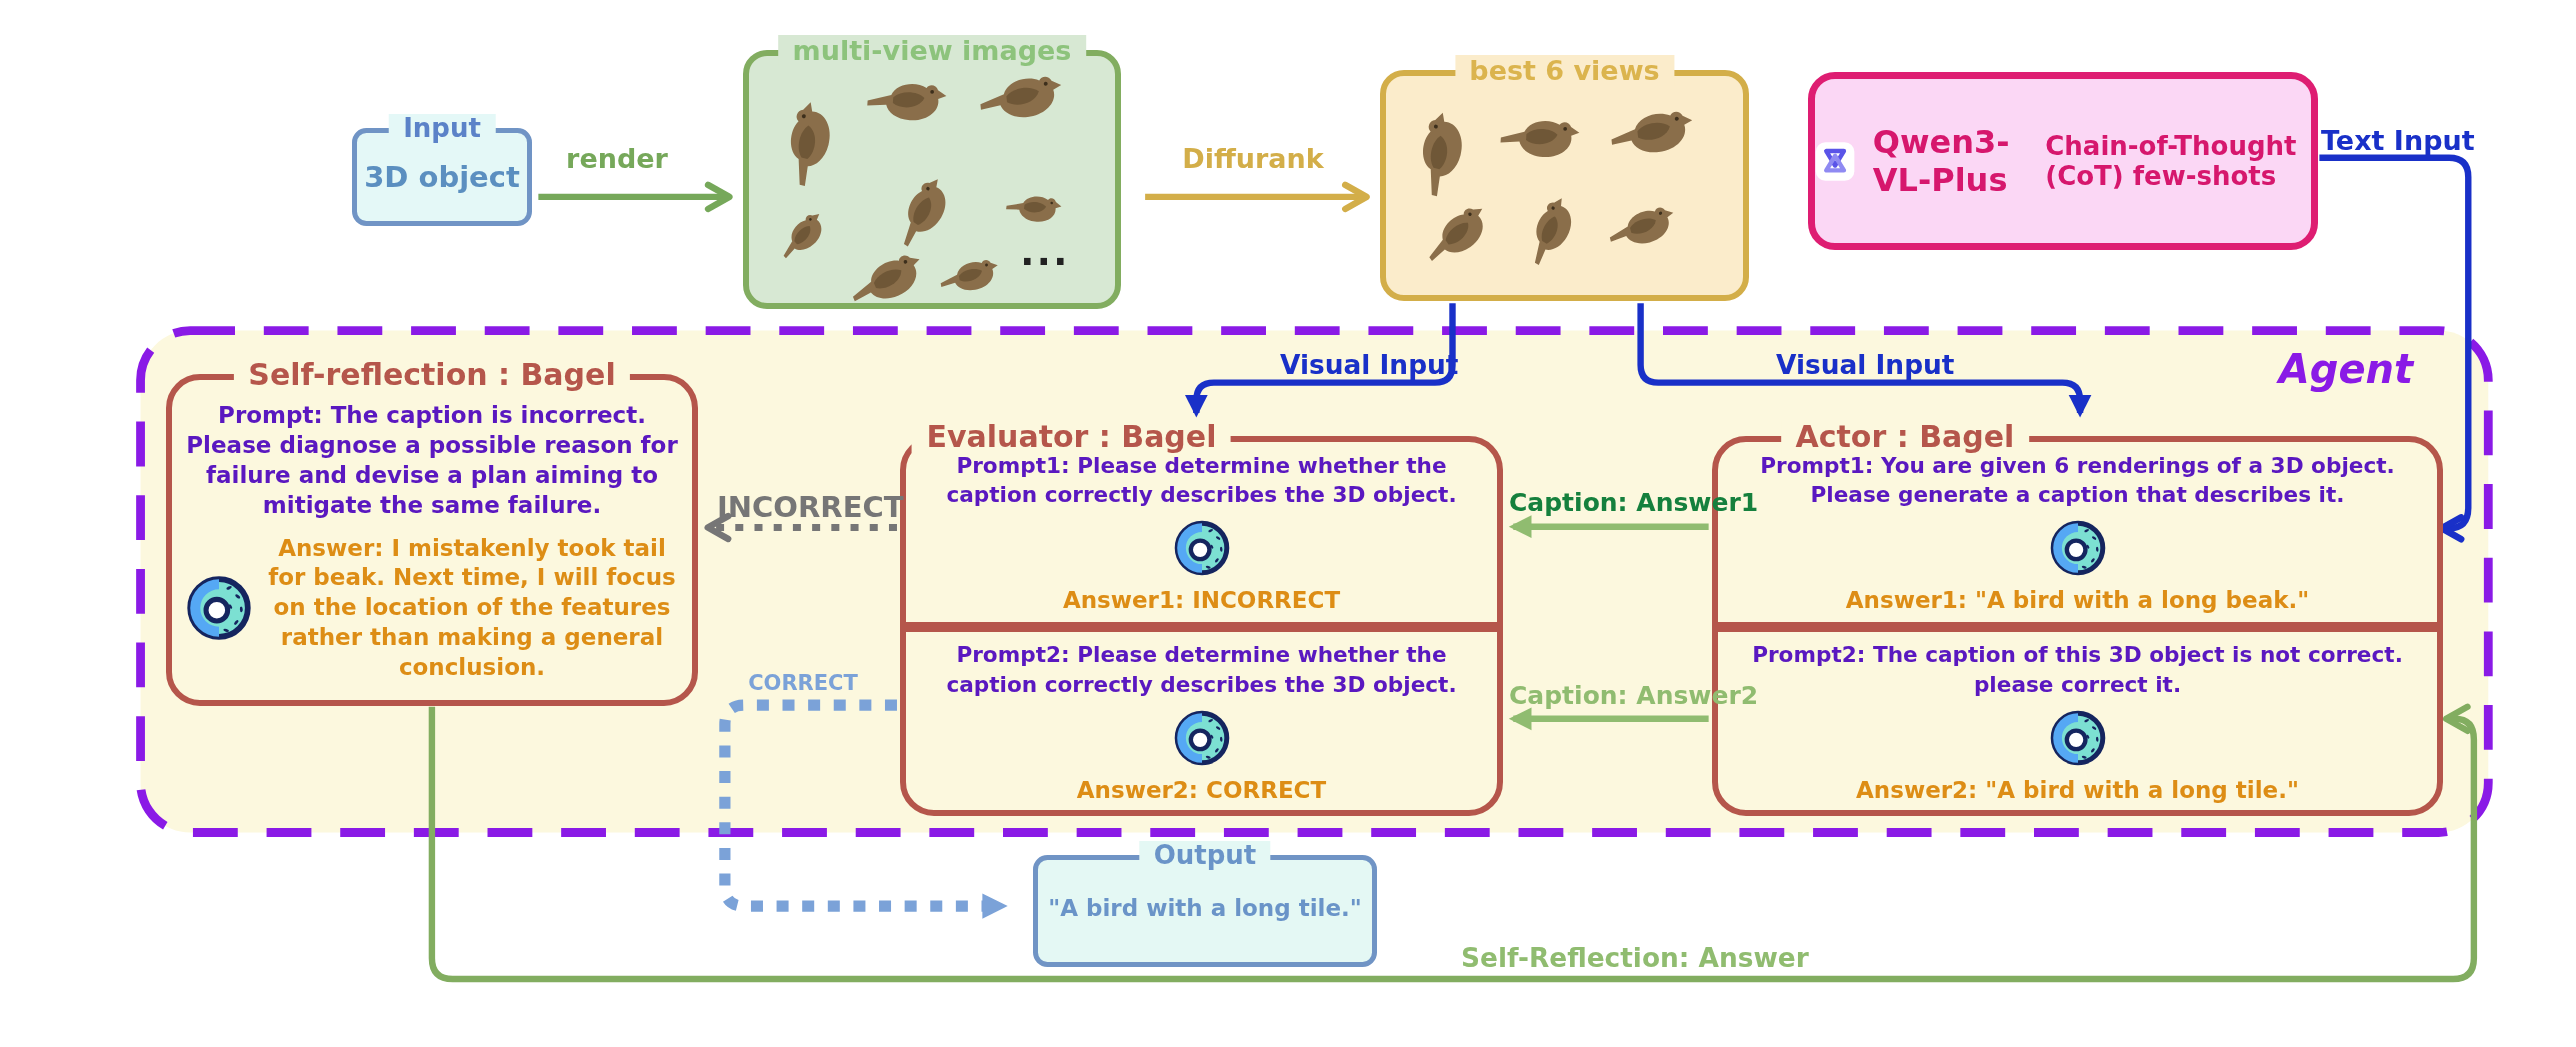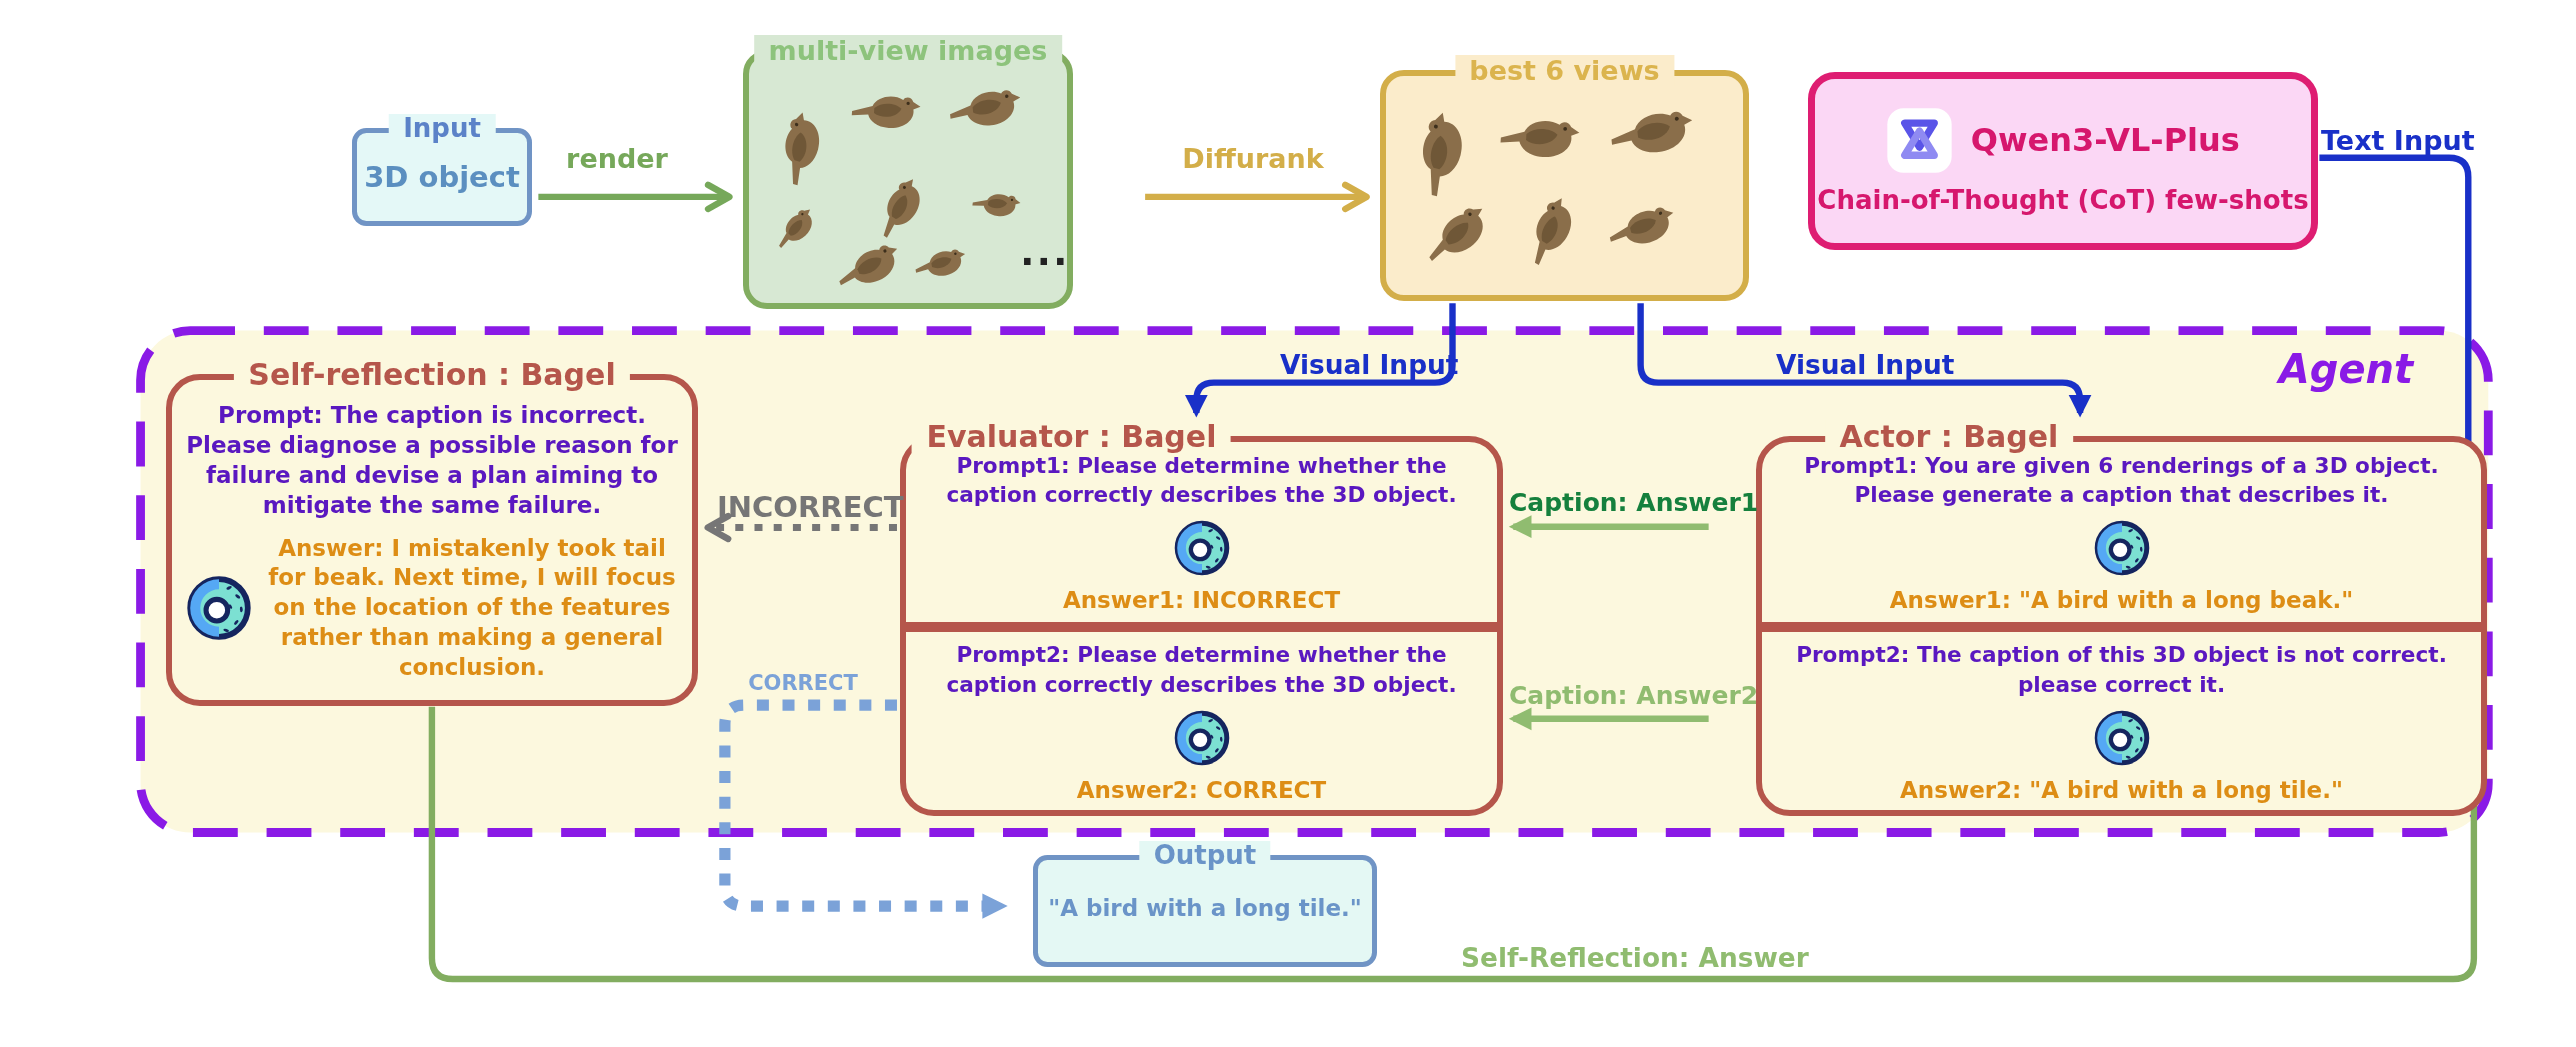--- a/index.html
+++ b/index.html
@@ -10,31 +10,31 @@
   .box { position:absolute; }
   .box-title { position:absolute; top:-21px; left:50%; transform:translateX(-50%);
                white-space:nowrap; font-weight:bold; line-height:1.15; padding:0 14.4px; }
 
   
   .input-box { left:352px; top:128px; width:180px; height:98px;
                background:#e4f8f7; border:5.6px solid #7094c5; border-radius:14.4px; }
   .input-box .box-title { font-size:26px; color:#5b82c8; background:#e4f8f7; top:-19px; }
   .input-box .box-text { margin-top:27px; text-align:center; font-size:29px; font-weight:bold; color:#5b8fc0; }
 
-  .multiview-box { left:743px; top:50px; width:330px; height:259px;
+  .multiview-box { left:743px; top:50px; width:378px; height:259px;
                    background:#d7e8d3; border:6.4px solid #82ad60; border-radius:24px; }
   .multiview-box .box-title { font-size:27px; color:#8dc37c; background:#d7e8d3; }
 
   .best6-box { left:1380px; top:70px; width:369px; height:231px;
                background:#fbeccb; border:6.4px solid #d3ae49; border-radius:24px; }
   .best6-box .box-title { font-size:27px; color:#dbb44e; background:#fbeccb; }
 
   .qwen-box { left:1808px; top:72px; width:510px; height:178px;
               background:#fbd7f5; border:7.2px solid #de1d72; border-radius:27px;
-              display:flex; flex-direction:column; align-items:center; justify-content:center; gap:11.2px; }
+              display:flex; flex-direction:row; align-items:center; justify-content:center; gap:11.2px; }
   .qwen-row { display:flex; align-items:center; gap:17.6px; }
   .qwen-logo { width:67px; height:67px; }
   .qwen-model { font-size:32px; font-weight:bold; color:#d6176d; }
   .qwen-subtitle { font-size:26px; font-weight:bold; color:#d6176d; }
 
   .output-box { left:1033px; top:855px; width:344px; height:112px;
                 background:#e4f8f4; border:5.6px solid #7094c5; border-radius:14.4px; }
   .output-box .box-title { font-size:26px; color:#6a94c8; background:#e4f8f4; top:-19px; }
   .output-box .box-text { margin-top:35px; text-align:center; font-size:23px; font-weight:bold; color:#6a94c8; }
 
@@ -50,21 +50,21 @@
   .sr-prompt { margin:21px 9.6px 0; text-align:center; font-size:23px; font-weight:bold;
                color:#5a18c0; line-height:1.3; }
   .sr-answer { display:flex; align-items:center; gap:6.4px; margin-top:13px; padding:0 9.6px 0 11.2px; }
   .sr-answer .answer-text { flex:1; text-align:center; font-size:23px; font-weight:bold;
                             color:#dd8d15; line-height:1.3; }
   .bagel { width:62px; height:62px; flex:0 0 auto; }
   .bagel-big { width:72px; height:72px; }
 
   .evaluator-box { left:900px; top:436px; width:603px; height:380px; }
   .evaluator-box .box-title { left:28%; }
-  .actor-box { left:1712px; top:436px; width:731px; height:380px;margin-left:44px; }
+  .actor-box { left:1712px; top:436px; width:731px; height:380px; }
   .actor-box .box-title { left:26%; }
 
   .cell { height:180px; display:flex; flex-direction:column; justify-content:center; gap:8px; padding:0 11.2px; }
   .cell-divider { height:9.6px; background:#b5564b; }
   .cell-prompt { text-align:center; font-size:21.6px; font-weight:bold; color:#5a18c0; line-height:1.35; }
   .answer-row { display:flex; align-items:center; justify-content:center; gap:8px;flex-direction:column; }
   .answer-row .answer-text { font-size:23px; font-weight:bold; color:#dd8d15; }
 
   
   .flow-label { position:absolute; text-align:center; font-weight:bold; white-space:nowrap; }

